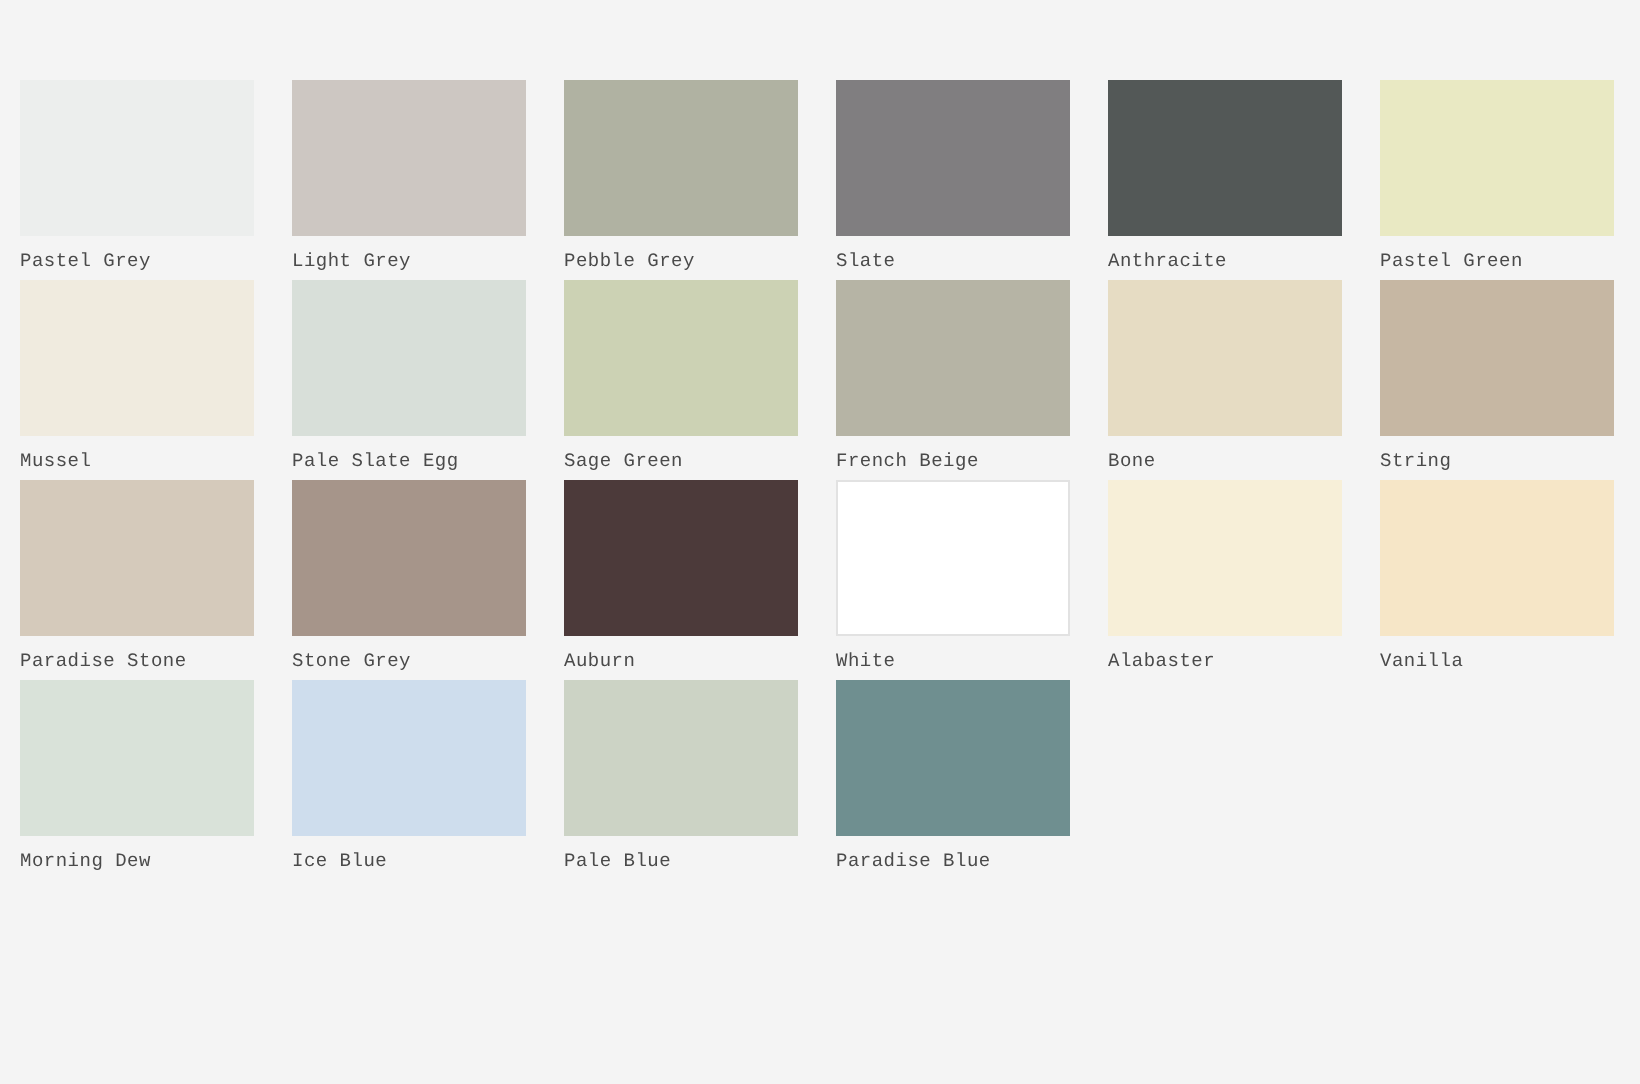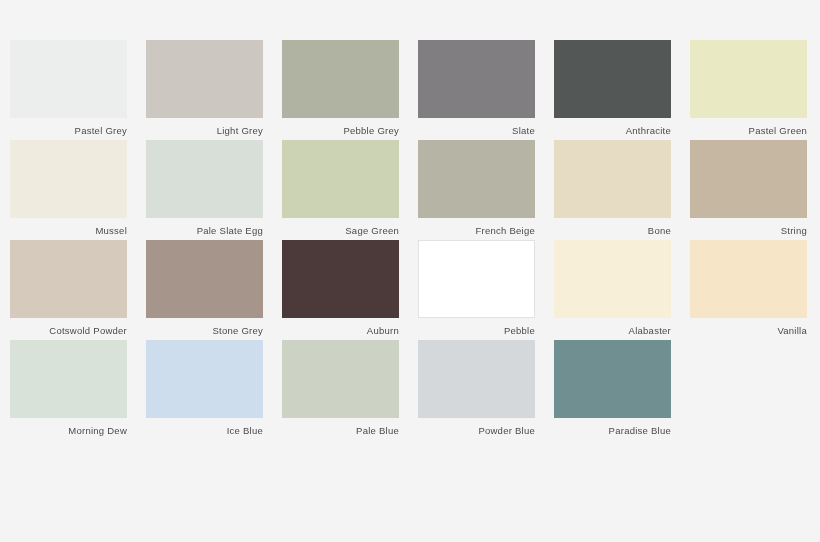--- a/index.html
+++ b/index.html
@@ -47,22 +47,21 @@
   }
 
   .swatch-label {
     display: block;
     margin-top: 7px;
     font-size: 9.5px;
     line-height: 12px;
     letter-spacing: 0.25px;
     color: #4a4a4a;
     white-space: nowrap;
-    font-family: Liberation Sans, sans-serif;
-    text-align: right;
+    font-family: Liberation Mono, monospace;
   }
 </style>
 </head>
 <body>
 
 <div id="swatch-grid" style="background: rgb(244, 244, 244); grid-template-columns: repeat(6, 117px);">
     <div class="swatch-cell">
       <div class="swatch-chip" style="background-color: rgb(236, 238, 237);"></div>
       <span class="swatch-label">Pastel Grey</span>
     </div>
@@ -105,33 +104,33 @@
     <div class="swatch-cell">
       <div class="swatch-chip" style="background-color: rgb(230, 220, 195);"></div>
       <span class="swatch-label">Bone</span>
     </div>
     <div class="swatch-cell">
       <div class="swatch-chip" style="background-color: rgb(198, 183, 163);"></div>
       <span class="swatch-label">String</span>
     </div>
     <div class="swatch-cell">
       <div class="swatch-chip" style="background-color: rgb(213, 202, 187);"></div>
-      <span class="swatch-label">Cotswold Powder</span>
+      <span class="swatch-label">Paradise Stone</span>
     </div>
     <div class="swatch-cell">
       <div class="swatch-chip" style="background-color: rgb(166, 149, 138);"></div>
       <span class="swatch-label">Stone Grey</span>
     </div>
     <div class="swatch-cell">
       <div class="swatch-chip" style="background-color: rgb(76, 58, 58);"></div>
       <span class="swatch-label">Auburn</span>
     </div>
     <div class="swatch-cell">
       <div class="swatch-chip bordered" style="background-color: rgb(255, 255, 255);"></div>
-      <span class="swatch-label">Pebble</span>
+      <span class="swatch-label">White</span>
     </div>
     <div class="swatch-cell">
       <div class="swatch-chip" style="background-color: rgb(247, 239, 216);"></div>
       <span class="swatch-label">Alabaster</span>
     </div>
     <div class="swatch-cell">
       <div class="swatch-chip" style="background-color: rgb(246, 230, 199);"></div>
       <span class="swatch-label">Vanilla</span>
     </div>
     <div class="swatch-cell">
@@ -140,20 +139,16 @@
     </div>
     <div class="swatch-cell">
       <div class="swatch-chip" style="background-color: rgb(206, 221, 237);"></div>
       <span class="swatch-label">Ice Blue</span>
     </div>
     <div class="swatch-cell">
       <div class="swatch-chip" style="background-color: rgb(204, 211, 197);"></div>
       <span class="swatch-label">Pale Blue</span>
     </div>
     <div class="swatch-cell">
-      <div class="swatch-chip" style="background-color: rgb(212, 216, 218);"></div>
-      <span class="swatch-label">Powder Blue</span>
-    </div>
-    <div class="swatch-cell">
       <div class="swatch-chip" style="background-color: rgb(111, 143, 144);"></div>
       <span class="swatch-label">Paradise Blue</span>
     </div>
   </div>
 
 </body></html>

